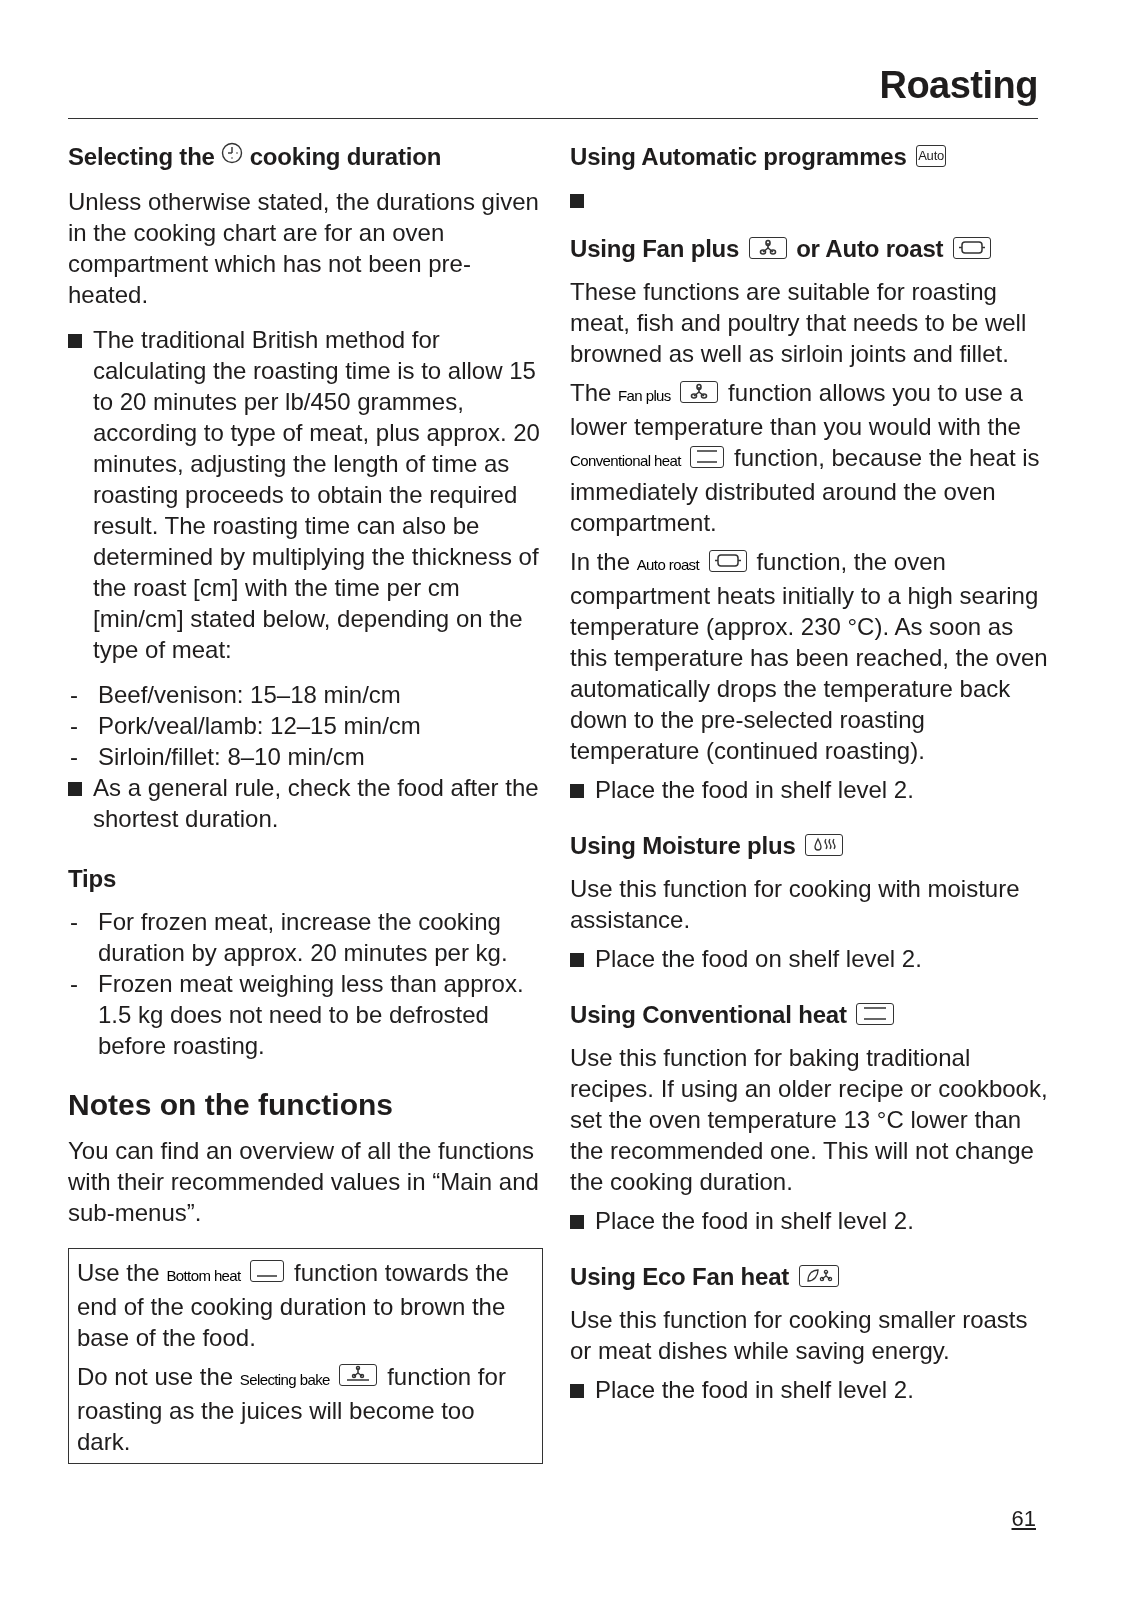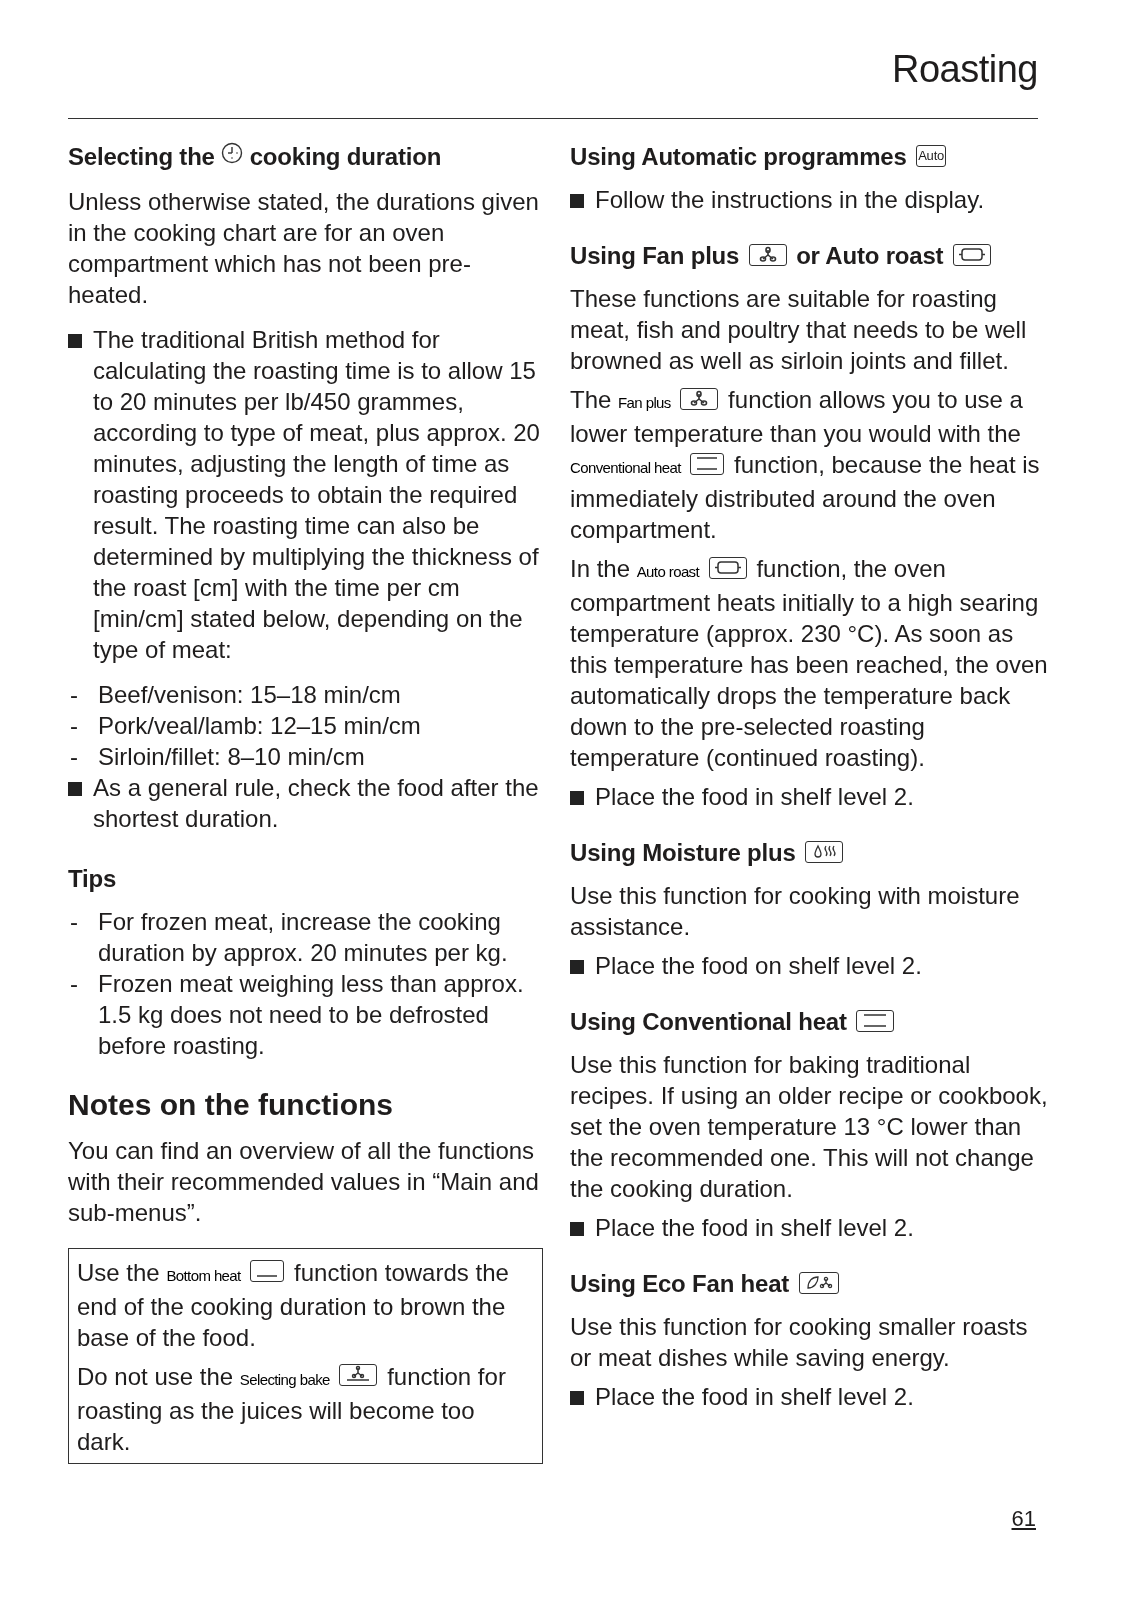--- a/index.html
+++ b/index.html
@@ -1,17 +1,17 @@
 <!DOCTYPE html>
 <html><head>
 <meta charset="utf-8">
 <style>
   html, body { margin:0; padding:0; background:#ffffff; }
   body { width:1128px; height:1600px; position:relative; font-family:"Liberation Sans", sans-serif; color:#1f1d1d; }
-  .page-title { position:absolute; right:90px; top:48px; font-size:38px; font-weight:normal; letter-spacing:-0.5px; }
+  .page-title { position:absolute; right:90px; top:64px; font-size:38px; font-weight:bold; letter-spacing:-0.5px; }
   .rule { position:absolute; left:68px; right:90px; top:118px; border-top:1.5px solid #333; }
   .col { position:absolute; top:140px; }
   .col-left { left:68px; width:475px; }
   .col-right { left:570px; width:480px; }
   h3 { font-size:24px; font-weight:bold; margin:0 0 10px 0; line-height:34px; letter-spacing:-0.2px; }
   h2 { font-size:30px; font-weight:bold; margin:18px 0 10px 0; line-height:40px; }
   p { font-size:24px; line-height:31px; margin:0 0 8px 0; }
   .sq { display:flex; font-size:24px; line-height:31px; margin:0 0 8px 0; }
   .sq .mk { flex:0 0 25px; display:flex; align-items:flex-start; padding-top:10px; }
   .sq .mk span { width:14px; height:14px; background:#222; display:block; }
@@ -126,21 +126,20 @@
 <div class="col col-right">
   <div class="sec">
     <h3>
       <span>Using Automatic programmes</span>
       <span class="ic" style="width:30px;">Auto</span>
     </h3>
     <div class="sq">
       <div class="mk">
           <span></span>
         </div>
-      <div>Follow the instructions in the display.</div>
     </div>
   </div>
 
   <div class="sec">
     <h3>
       <span>Using Fan plus</span>
       <span class="ic" style="width:38px;">
         <svg width="34" height="19" viewBox="0 0 34 19">
             <g transform="translate(17,10)" stroke="#333" stroke-width="1.6" fill="none">
               <path d="M0,0 L0,-5"></path>

